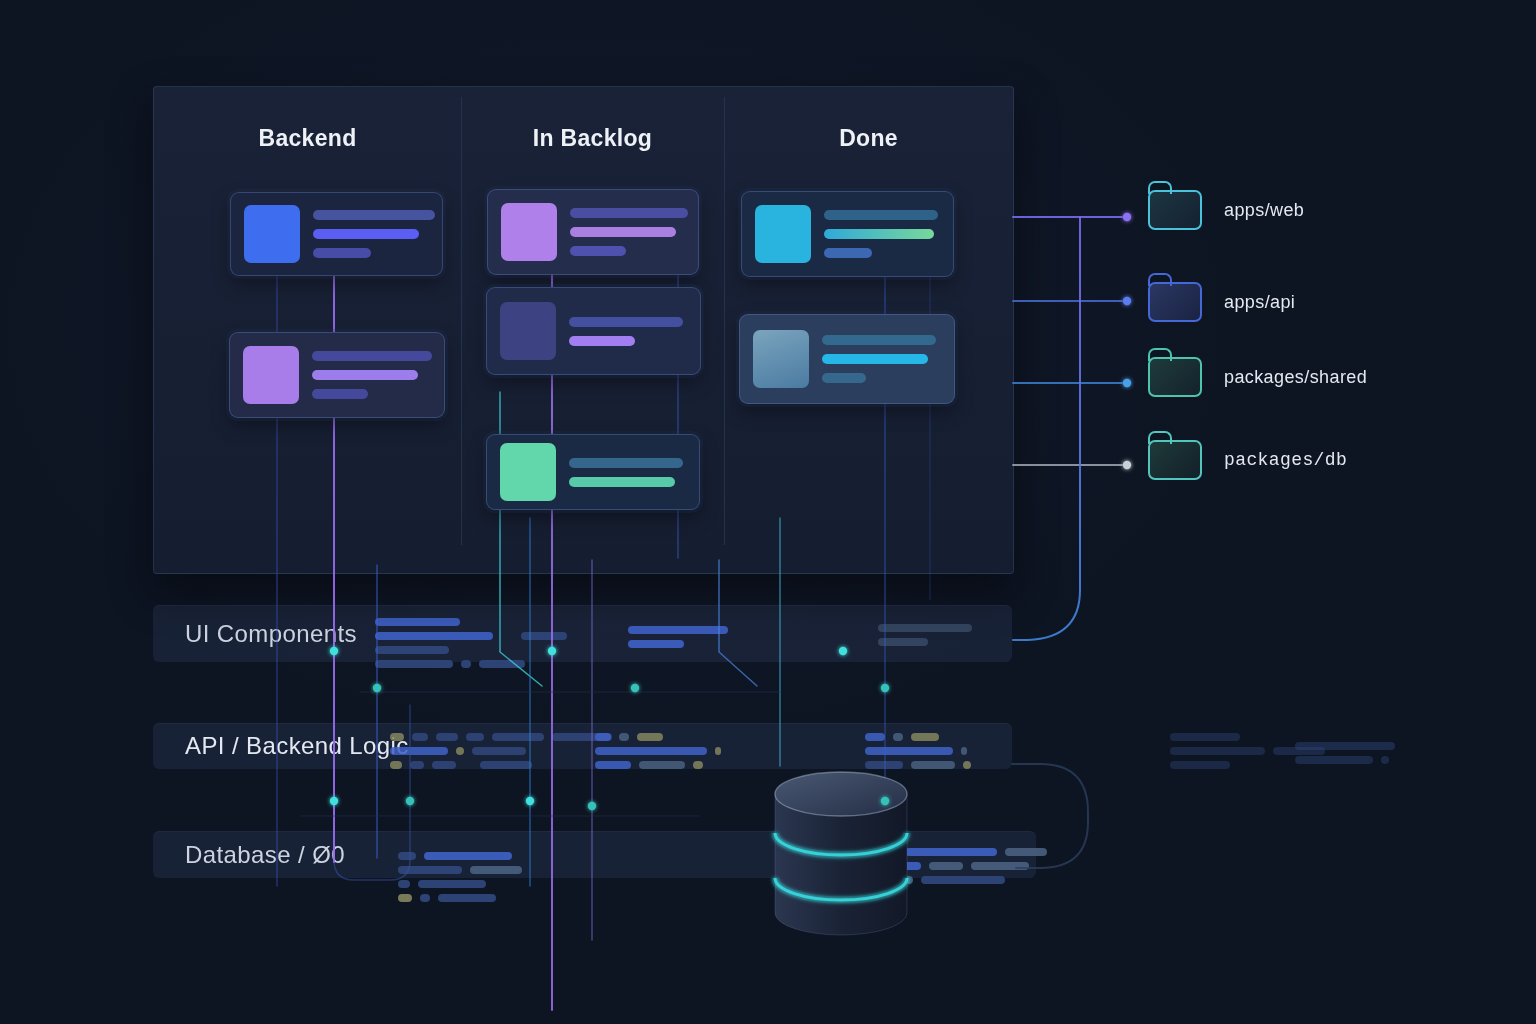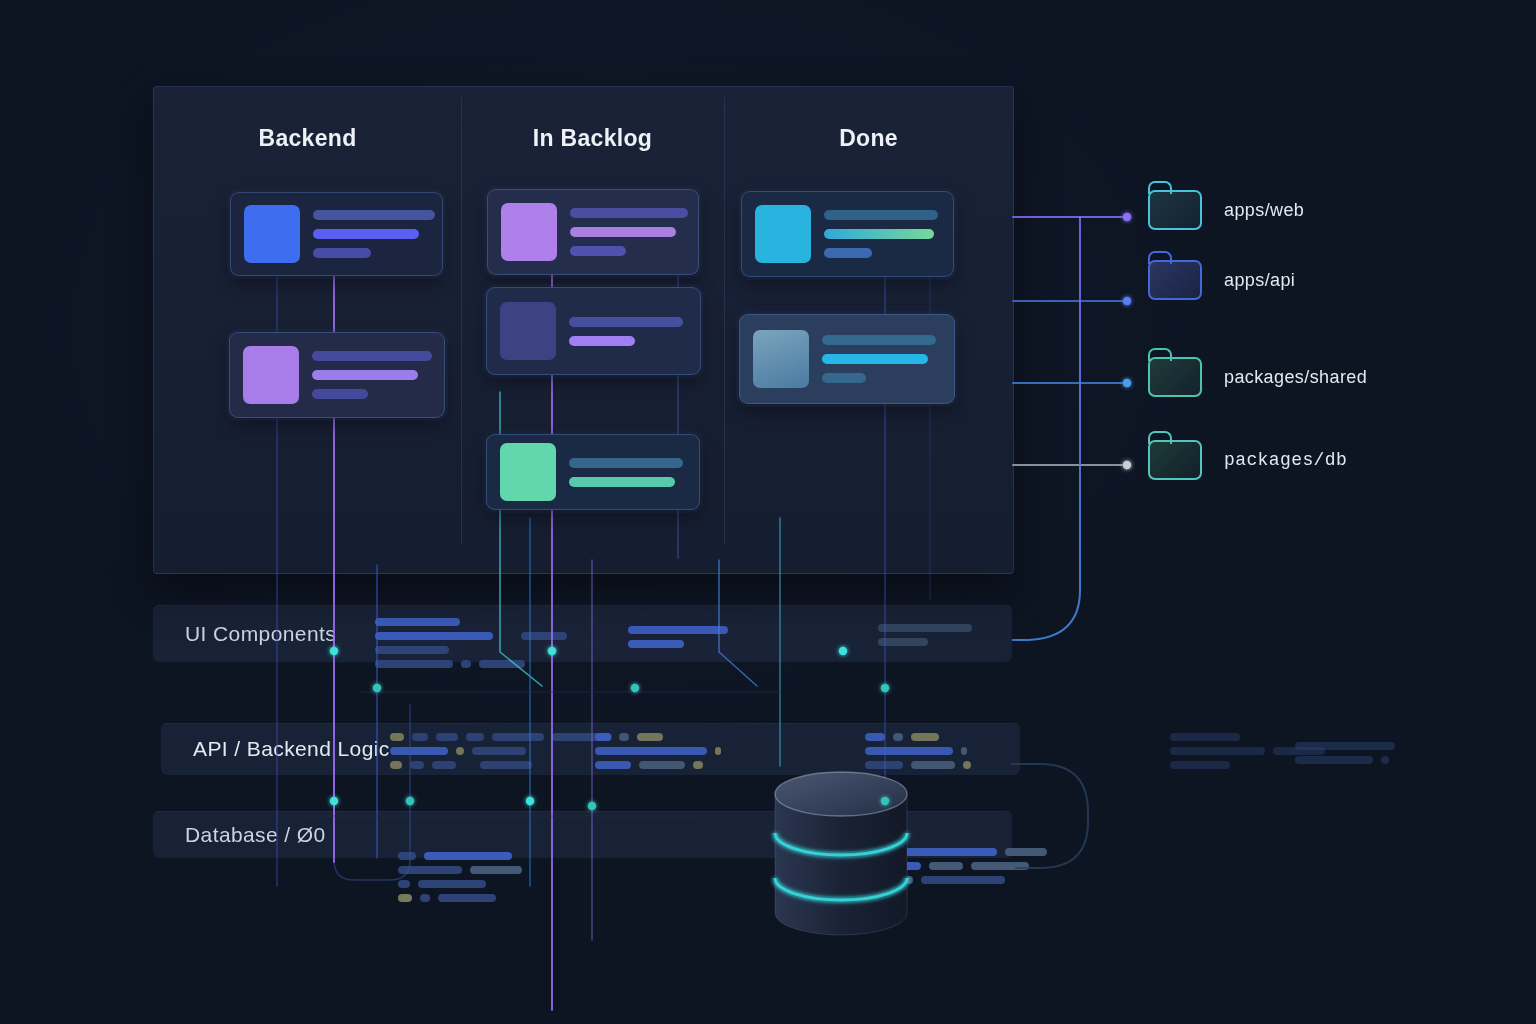--- a/index.html
+++ b/index.html
@@ -4,21 +4,21 @@
 <style>
   html,body{margin:0;padding:0;background:#0d1422;}
   .stage{position:relative;width:1536px;height:1024px;overflow:hidden;
     background:radial-gradient(900px 600px at 40% 32%, rgba(46,62,100,.14), rgba(0,0,0,0) 70%), #0d1422;
     font-family:"Liberation Sans","DejaVu Sans",sans-serif;}
   .abs{position:absolute;}
   
   .band{position:absolute;left:153px;width:859px;background:rgba(42,54,84,.40);
     border-radius:6px;box-shadow:inset 0 1px 0 rgba(130,160,210,.07);}
   .band-label{position:absolute;left:32px;top:50%;transform:translateY(-50%);
-    font-size:21px;color:#ccd4e0;letter-spacing:.4px;white-space:nowrap;}
+    font-size:24px;color:#ccd4e0;letter-spacing:.4px;white-space:nowrap;}
   .codebar{position:absolute;height:8px;border-radius:4px;}
   
   .board{position:absolute;left:153px;top:86px;width:859px;height:486px;
     background:linear-gradient(180deg,#1a2238,#151d30);
     border:1px solid rgba(70,92,138,.35);border-radius:4px;
     box-shadow:0 18px 44px rgba(0,0,0,.45);}
   .col-divider{position:absolute;top:10px;bottom:28px;width:1px;background:#26314e;}
   .col-header{position:absolute;top:120px;height:34px;line-height:34px;text-align:center;
     font-size:23px;font-weight:600;color:#eef1f6;letter-spacing:.3px;}
   .card{position:absolute;border-radius:9px;
@@ -35,24 +35,24 @@
   svg{position:absolute;left:0;top:0;pointer-events:none;}
 </style>
 </head>
 <body>
 
 <div class="stage">
   <div id="bands-layer" class="abs" style="left:0;top:0;width:1536px;height:1024px;">
       <div class="band" style="top: 605px; height: 57px;">
         <div class="band-label">UI Components</div>
       </div>
-      <div class="band" style="top: 723px; height: 52px; margin-left: 8px;">
+      <div class="band" style="top: 723px; height: 46px;">
         <div class="band-label" style="color: rgb(228, 233, 241);">API / Backend Logic</div>
       </div>
-      <div class="band" style="top: 811px; height: 47px;">
+      <div class="band" style="top: 831px; height: 47px; padding-left: 24px;">
         <div class="band-label">Database / Ø0</div>
       </div>
       <div class="codebar" style="left: 375px; top: 618px; width: 85px; background: rgb(63, 98, 200); opacity: 0.9;"></div>
       <div class="codebar" style="left: 375px; top: 632px; width: 118px; background: rgb(63, 98, 200); opacity: 0.9;"></div>
       <div class="codebar" style="left: 521px; top: 632px; width: 46px; background: rgb(49, 72, 126); opacity: 0.9;"></div>
       <div class="codebar" style="left: 375px; top: 646px; width: 74px; background: rgb(49, 72, 126); opacity: 0.9;"></div>
       <div class="codebar" style="left: 375px; top: 660px; width: 78px; background: rgb(49, 72, 126); opacity: 0.9;"></div>
       <div class="codebar" style="left: 461px; top: 660px; width: 10px; background: rgb(49, 72, 126); opacity: 0.9;"></div>
       <div class="codebar" style="left: 479px; top: 660px; width: 46px; background: rgb(49, 72, 126); opacity: 0.9;"></div>
       <div class="codebar" style="left: 628px; top: 626px; width: 100px; background: rgb(63, 98, 200); opacity: 0.9;"></div>
@@ -237,21 +237,21 @@
         <div class="cardline" style="top: 20px; width: 114px; background: rgb(51, 105, 143);"></div>
         <div class="cardline" style="top: 39px; width: 106px; background: rgb(38, 183, 233);"></div>
         <div class="cardline" style="top: 58px; width: 44px; background: rgb(54, 104, 141);"></div>
       </div>
     </div>
   <div id="folders-layer" class="abs" style="left:0;top:0;width:1536px;height:1024px;">
       <div class="folder-row" style="left: 1148px; top: 190px;">
         <div class="folder" style="border-color: rgb(73, 194, 218); background: linear-gradient(135deg, rgb(29, 53, 66), rgb(20, 33, 48));"></div>
         <div class="folder-label">apps/web</div>
       </div>
-      <div class="folder-row" style="left: 1148px; top: 260px;">
+      <div class="folder-row" style="left: 1148px; top: 282px;">
         <div class="folder" style="border-color: rgb(70, 103, 214); background: linear-gradient(135deg, rgb(43, 55, 99), rgb(26, 35, 66));"></div>
         <div class="folder-label">apps/api</div>
       </div>
       <div class="folder-row" style="left: 1148px; top: 357px;">
         <div class="folder" style="border-color: rgb(78, 196, 174); background: linear-gradient(135deg, rgb(31, 59, 59), rgb(20, 34, 44));"></div>
         <div class="folder-label">packages/shared</div>
       </div>
       <div class="folder-row" style="left: 1148px; top: 440px; font-family: Liberation Mono, monospace;">
         <div class="folder" style="border-color: rgb(82, 198, 188); background: linear-gradient(135deg, rgb(30, 58, 56), rgb(19, 32, 42));"></div>
         <div class="folder-label">packages/db</div>

